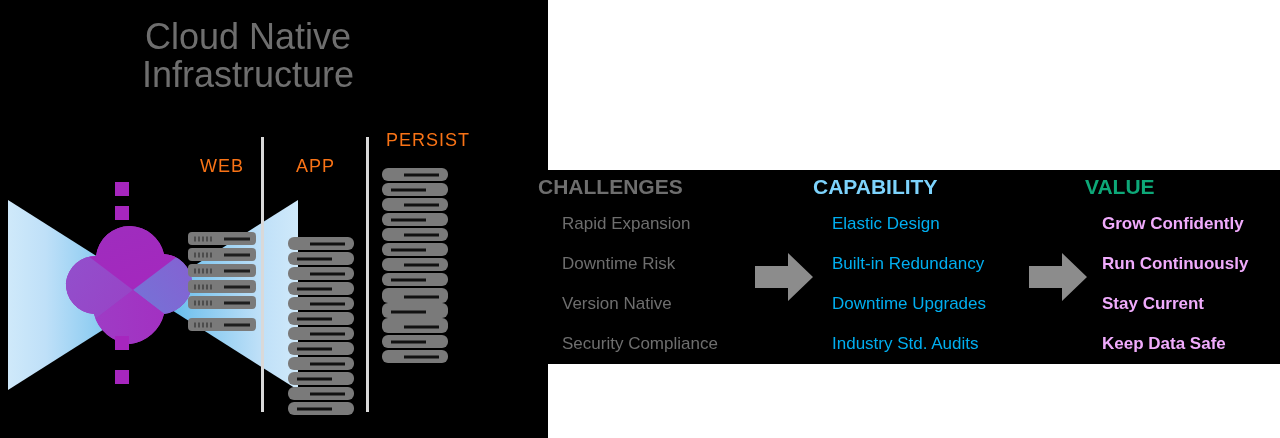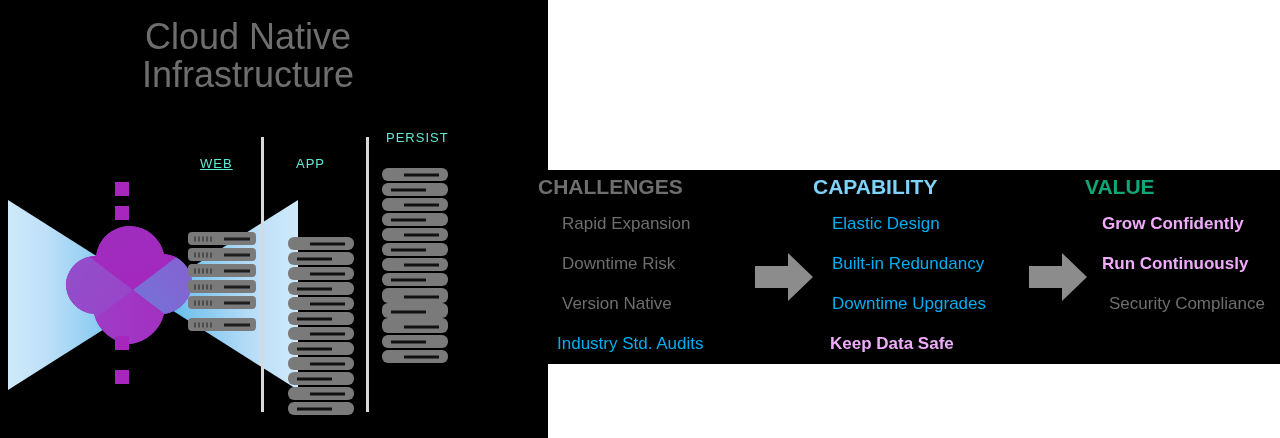--- a/index.html
+++ b/index.html
@@ -45,22 +45,22 @@
   #sq-2{left:115px;top:206px;}
   #sq-3{left:115px;top:336px;}
   #sq-4{left:115px;top:370px;}
 
   
   .col-divider{position:absolute;top:137px;width:3px;height:275px;background:#d9d9d9;}
   #divider-1{left:261px;}
   #divider-2{left:366px;}
 
   
-  .zone-label{position:absolute;color:#5eead4;font-size:13px;letter-spacing:1px;}
-  #label-web{left:200px;top:156px;text-decoration:underline;}
+  .zone-label{position:absolute;color:#f97316;font-size:18px;letter-spacing:1px;}
+  #label-web{left:200px;top:156px;}
   #label-app{left:296px;top:156px;}
   #label-persist{left:386px;top:130px;}
 
   
   .rack{position:absolute;}
   .unit{
     position:relative;background:#7a7a7a;border-radius:4px;
     margin-bottom:3px;
   }
   .unit .vent{
@@ -315,20 +315,21 @@
     <div class="td challenges">Rapid Expansion</div>
     <div class="td capability">Elastic Design</div>
     <div class="td value">Grow Confidently</div>
 
     <div class="td challenges">Downtime Risk</div>
     <div class="td capability">Built-in Redundancy</div>
     <div class="td value">Run Continuously</div>
 
     <div class="td challenges">Version Native</div>
     <div class="td capability">Downtime Upgrades</div>
+    <div class="td value">Stay Current</div>
 
     <div class="td challenges">Security Compliance</div>
     <div class="td capability">Industry Std. Audits</div>
     <div class="td value">Keep Data Safe</div>
   </div>
 </div>
 
 <div class="flow-arrow" id="arrow-1">
   <svg width="58" height="48" viewBox="0 0 58 48">
     <polygon points="0,13 33,13 33,0 58,24 33,48 33,35 0,35" fill="#8c8c8c"></polygon>

